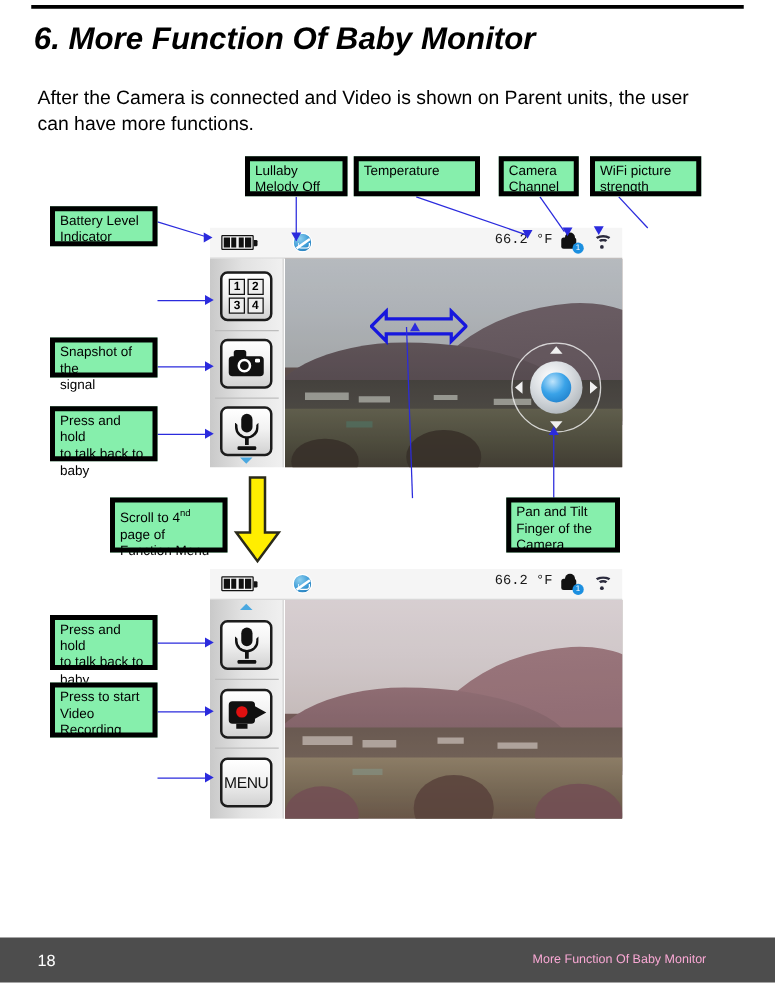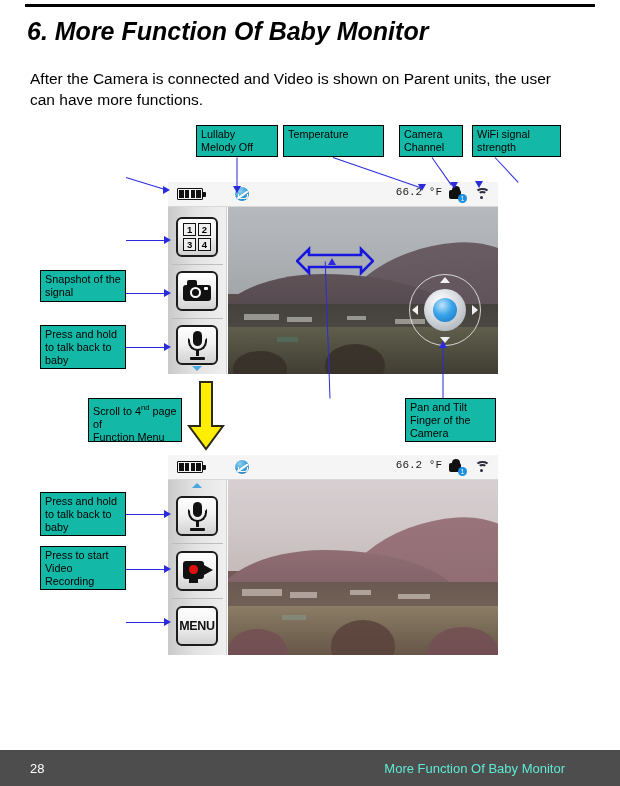--- a/index.html
+++ b/index.html
@@ -49,22 +49,22 @@
     top: 68px;
     width: 540px;
     font-size: 15.5px;
     line-height: 21px;
     color: #000000;
   }
 
   
   .callout {
     position: absolute;
-    border: 1px solid #000000;
-    background: #14b8a6;
+    border: 4px solid #000000;
+    background: #86efac;
     color: #000000;
     font-size: 10.8px;
     line-height: 13.2px;
     padding: 2px 3px 2px 4px;
     box-sizing: border-box;
     z-index: 6;
   }
   .callout sup {
     font-size: 7.6px;
     vertical-align: super;
@@ -456,21 +456,21 @@
   .menu-label {
     position: absolute;
     left: 0;
     top: 0;
     width: 100%;
     height: 100%;
     display: flex;
     align-items: center;
     justify-content: center;
     font-size: 12.5px;
-    font-weight: bold;
+    font-weight: normal;
     color: #111;
     letter-spacing: -0.3px;
   }
 
   
   .video {
     position: absolute;
     left: 60px;
     top: 25px;
     right: 0;
@@ -625,22 +625,22 @@
     top: 50%;
     transform: translateY(-50%);
     color: #ffffff;
     font-size: 13px;
   }
   .footer-title {
     position: absolute;
     right: 55px;
     top: 50%;
     transform: translateY(-50%);
-    color: #5eead4;
-    font-size: 13px;
+    color: #f9a8d4;
+    font-size: 10px;
   }
 </style>
 </head>
 <body>
 
 <div class="page">
 
   <div class="top-rule"></div>
 
   <div class="chapter-title">6.  More Function Of Baby Monitor</div>
@@ -648,35 +648,37 @@
   <div class="intro">After the Camera is connected and Video is shown on Parent units,  the user can have more functions.</div>
 
   <div class="callout" style="left:196px; top:125px; width:82px; height:32px; white-space:pre-line;">Lullaby
 Melody Off</div>
 
   <div class="callout" style="left:283px; top:125px; width:101px; height:32px; white-space:pre-line;">Temperature</div>
 
   <div class="callout" style="left:399px; top:125px; width:64px; height:32px; white-space:pre-line;">Camera
 Channel</div>
 
-  <div class="callout" style="left:472px; top:125px; width:89px; height:32px; white-space:pre-line;">WiFi signal
+  <div class="callout" style="left:472px; top:125px; width:89px; height:32px; white-space:pre-line;">WiFi picture
 strength</div>
 
   <div class="leader" style="left:237px; top:157px; width:35px; transform: rotate(90deg);"></div>
   <div class="leader-head head-down" style="left:233px; top:186px;"></div>
 
   <div class="leader" style="left:333px; top:157px; width:95px; transform: rotate(19deg);"></div>
   <div class="leader-head head-down" style="left:418px; top:184px;"></div>
 
   <div class="leader" style="left:432px; top:157px; width:34px; transform: rotate(55deg);"></div>
   <div class="leader-head head-down" style="left:450px; top:182px;"></div>
 
   <div class="leader" style="left:495px; top:157px; width:34px; transform: rotate(47deg);"></div>
   <div class="leader-head head-down" style="left:475px; top:181px;"></div>
 
+  <div class="callout" style="left:40px; top:165px; width:86px; height:32px; white-space:pre-line;">Battery Level
+Indicator</div>
   <div class="leader" style="left:126px; top:177px; width:40px; transform: rotate(17deg);"></div>
   <div class="leader-head head-right" style="left:163px; top:186px;"></div>
 
   <div class="leader" style="left:126px; top:240px; width:40px;"></div>
   <div class="leader-head head-right" style="left:164px; top:236px;"></div>
 
   <div class="callout" style="left:40px; top:270px; width:86px; height:32px; white-space:pre-line;">Snapshot of the
 signal</div>
   <div class="leader" style="left:126px; top:293px; width:40px;"></div>
   <div class="leader-head head-right" style="left:164px; top:289px;"></div>
@@ -871,17 +873,17 @@
       <div class="vid-bld" style="left:63%; top:65%; width:12%; height:3.2%;"></div>
       <div class="vid-bld" style="left:20%; top:77%; width:9%; height:3%; background:#7f9a84;"></div>
       <div class="vid-bush" style="left:38%; top:80%; width:24%; height:30%; background:#4a3c33;"></div>
       <div class="vid-bush" style="left:0%; top:85%; width:22%; height:26%; background:#6b4b52;"></div>
       <div class="vid-bush" style="left:74%; top:84%; width:26%; height:28%; background:#6b4b52;"></div>
       <div class="vid-tint tint-warm"></div>
     </div>
   </div>
 
   <div class="footer">
-    <div class="footer-page">28</div>
+    <div class="footer-page">18</div>
     <div class="footer-title">More Function Of Baby Monitor</div>
   </div>
 
 </div>
 
 </body></html>

